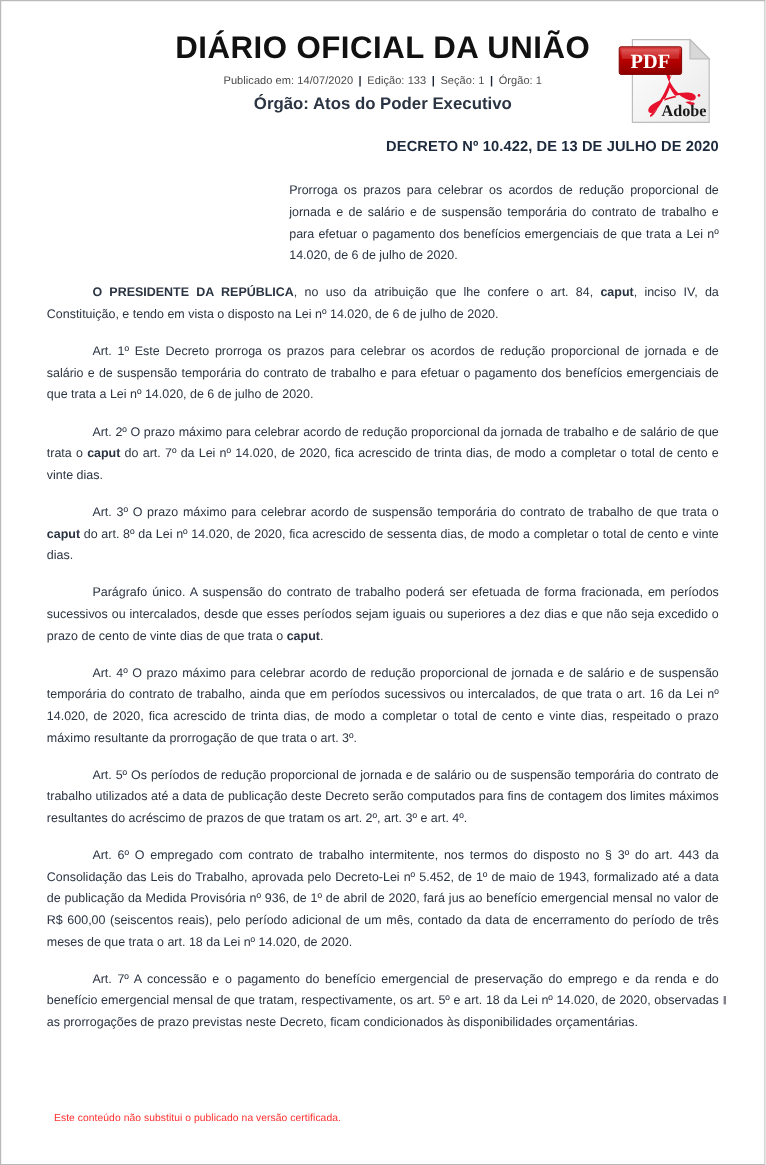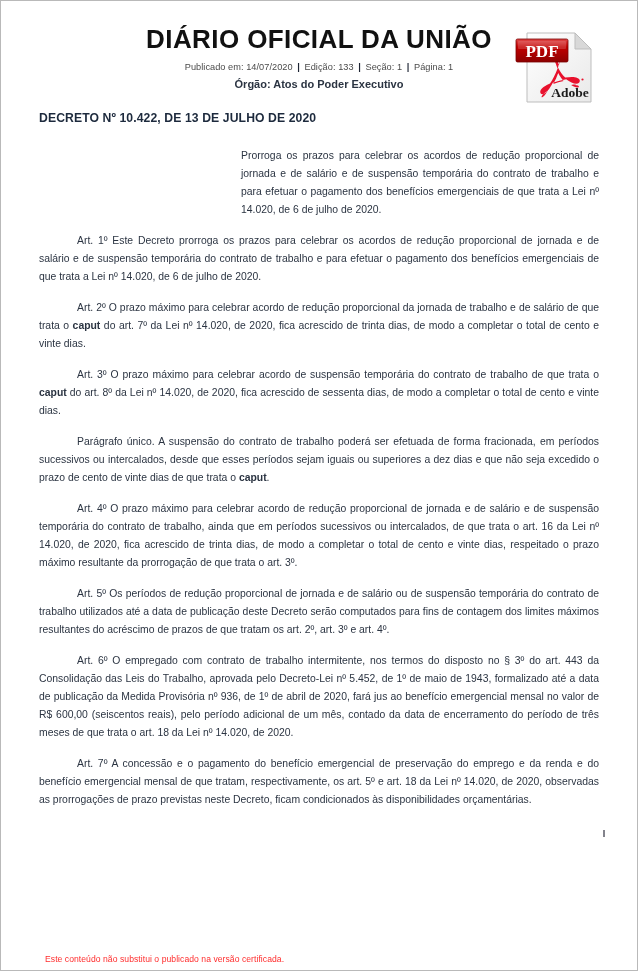--- a/index.html
+++ b/index.html
@@ -43,38 +43,38 @@
     color: #4a4a4a;
     margin-top: 8px;
     letter-spacing: 0.05px;
   }
   .dou-meta .sep {
     color: #1d2433;
     font-weight: bold;
     padding: 0 2px;
   }
   .dou-organ {
-    font-size: 11px;
+    font-size: 14px;
     color: #2b3442;
     font-weight: bold;
     margin-top: 6px;
   }
 
   
   .pdf-icon {
     position: absolute;
     top: 3px;
     right: -6px;
     width: 92px;
     height: 78px;
   }
 
   
   .decree-title {
-    text-align: left;
+    text-align: right;
     font-size: 12.2px;
     font-weight: bold;
     color: #1d2a3d;
     letter-spacing: 0.1px;
     margin-top: 21px;
   }
 
   
   .ementa {
     margin: 22px 0 0 202px;
@@ -107,21 +107,20 @@
   .brasilia { margin-top: 12px; }
 
   
   .footer-note {
     position: absolute;
     left: 44px;
     top: 925px;
     font-size: 8.6px;
     color: #ff2d2d;
     letter-spacing: 0.05px;
-    margin-top: 28px;
   }
   .speck {
     position: absolute;
     left: 602px;
     top: 829px;
     width: 2px;
     height: 7px;
     background: #6d6d78;
     opacity: 0.85;
   }
@@ -169,31 +168,32 @@
       <div class="dou-meta">
         <span>Publicado em:</span>
         <span>14/07/2020</span>
         <span class="sep">|</span>
         <span>Edição:</span>
         <span>133</span>
         <span class="sep">|</span>
         <span>Seção:</span>
         <span>1</span>
         <span class="sep">|</span>
-        <span>Página:</span>
+        <span>Órgão:</span>
         <span>1</span>
       </div>
 
       <div class="dou-organ">Órgão: Atos do Poder Executivo</div>
     </div>
 
     <div class="decree-title">DECRETO Nº 10.422, DE 13 DE JULHO DE 2020</div>
 
     <div class="ementa">Prorroga os prazos para celebrar os acordos de redução proporcional de jornada e de salário e de suspensão temporária do contrato de trabalho e para efetuar o pagamento dos benefícios emergenciais de que trata a Lei nº 14.020, de 6 de julho de 2020.</div>
 
+    <p class="body preamble"><b>O PRESIDENTE DA REPÚBLICA</b><span>, no uso da atribuição que lhe confere o art. 84, </span><b>caput</b><span>, inciso IV, da Constituição, e tendo em vista o disposto na Lei nº 14.020, de 6 de julho de 2020.</span></p>
 
 
     <p class="body">Art. 1º Este Decreto prorroga os prazos para celebrar os acordos de redução proporcional de jornada e de salário e de suspensão temporária do contrato de trabalho e para efetuar o pagamento dos benefícios emergenciais de que trata a Lei nº 14.020, de 6 de julho de 2020.</p>
 
     <p class="body"><span>Art. 2º O prazo máximo para celebrar acordo de redução proporcional da jornada de trabalho e de salário de que trata o </span><b>caput</b><span> do art. 7º da Lei nº 14.020, de 2020, fica acrescido de trinta dias, de modo a completar o total de cento e vinte dias.</span></p>
 
     <p class="body"><span>Art. 3º O prazo máximo para celebrar acordo de suspensão temporária do contrato de trabalho de que trata o </span><b>caput</b><span> do art. 8º da Lei nº 14.020, de 2020, fica acrescido de sessenta dias, de modo a completar o total de cento e vinte dias.</span></p>
 
     <p class="body"><span>Parágrafo único. A suspensão do contrato de trabalho poderá ser efetuada de forma fracionada, em períodos sucessivos ou intercalados, desde que esses períodos sejam iguais ou superiores a dez dias e que não seja excedido o prazo de cento de vinte dias de que trata o </span><b>caput</b><span>.</span></p>
 

